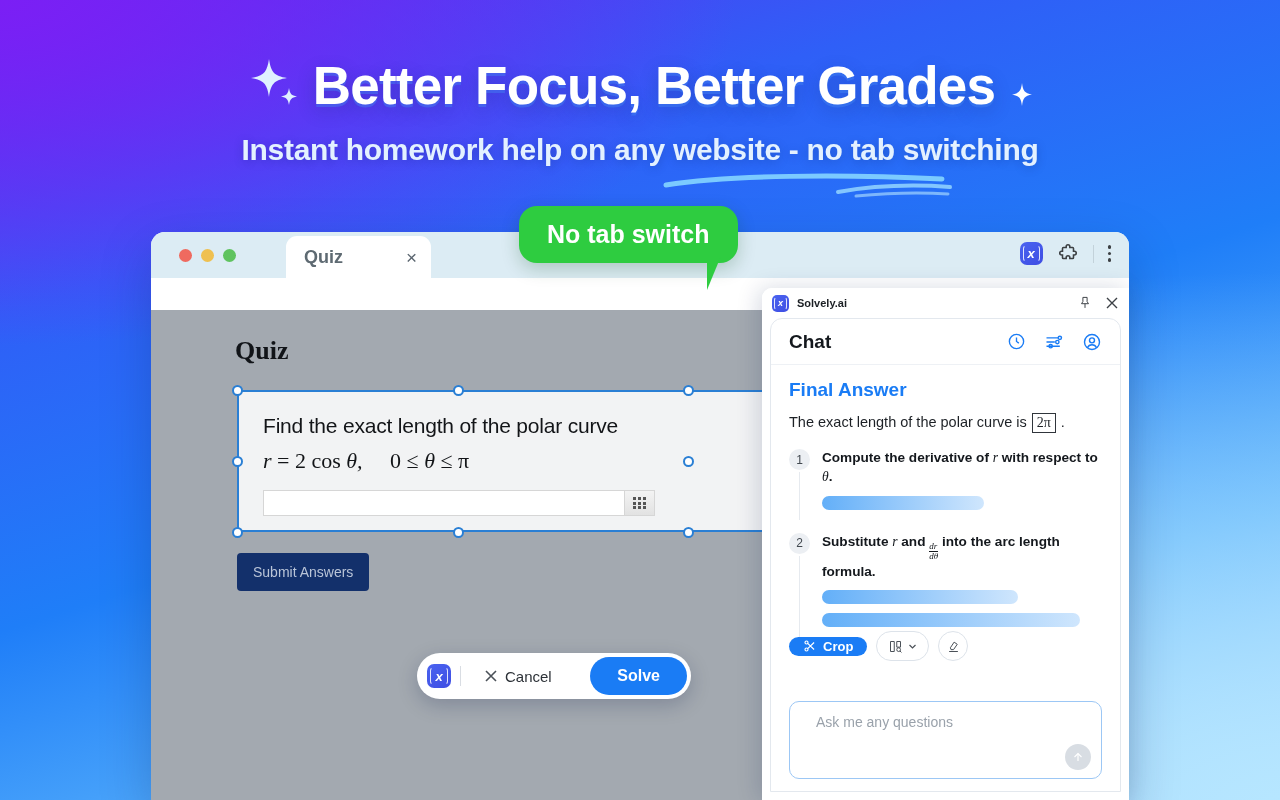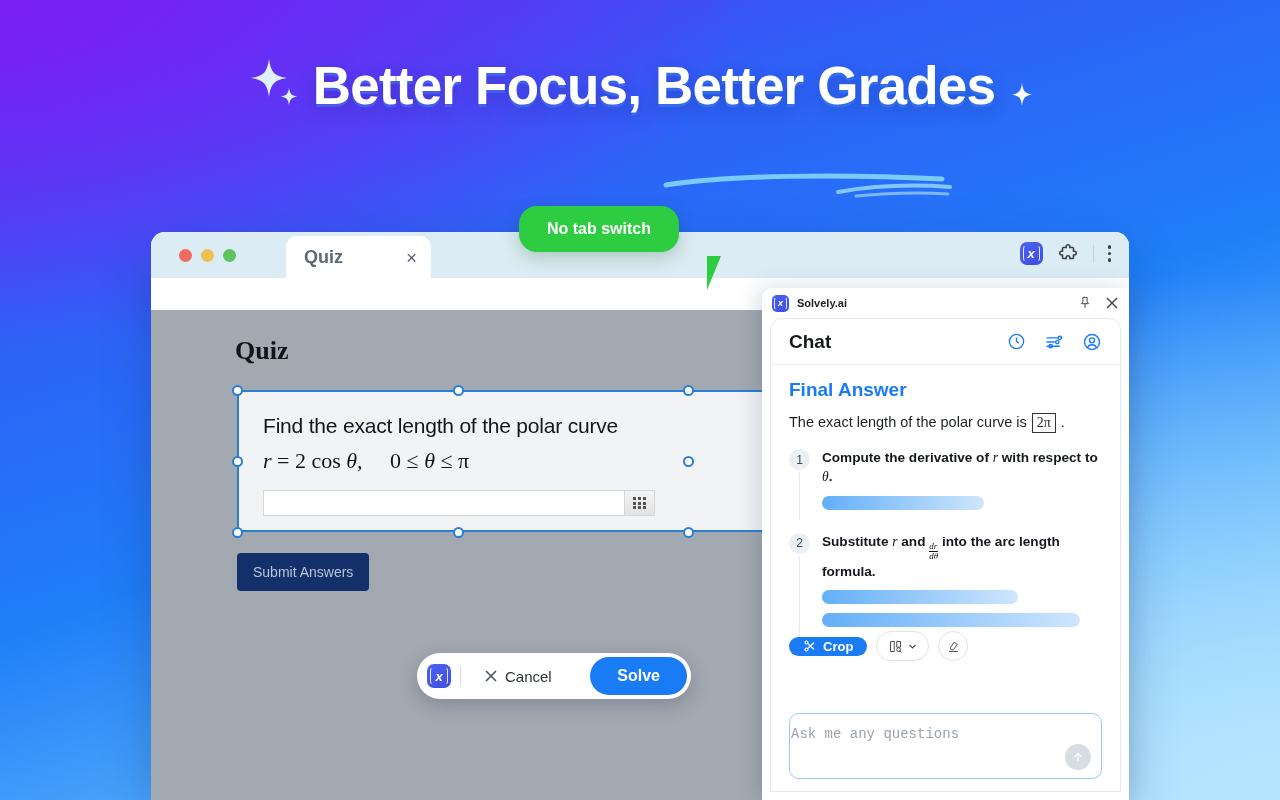--- a/index.html
+++ b/index.html
@@ -160,21 +160,21 @@
   .sb-solve {
     margin-left: auto; background: #1a7cf5; color: #ffffff;
     font-size: 16px; font-weight: 700;
     border: none; border-radius: 20px; padding: 10px 27px;
   }
 
   
   .bubble {
     position: absolute; left: 519px; top: 206px;
     background: #2ecc40; color: #ffffff;
-    font-size: 16px; font-weight: 700;
+    font-size: 25px; font-weight: 700;
     padding: 14px 28px; border-radius: 18px;
     box-shadow: 0 6px 18px rgba(10,70,20,0.22);
   }
   .bubble-tail {
     position: absolute; left: 707px; top: 256px;
     width: 0; height: 0;
     border-left: 14px solid #2ecc40;
     border-bottom: 34px solid transparent;
   }
 
@@ -259,23 +259,23 @@
   }
   .tool-pill {
     border: 1px solid #dde3ea; border-radius: 16px; background: #fff;
     height: 30px; padding: 0 11px; display: flex; align-items: center; gap: 5px;
   }
   .tool-round {
     border: 1px solid #dde3ea; border-radius: 50%; background: #fff;
     width: 30px; height: 30px; display: flex; align-items: center; justify-content: center;
   }
   .ask-box {
-    position: absolute; left: 18px; right: 18px; bottom: 12px; height: 66px;
+    position: absolute; left: 18px; right: 18px; bottom: 12px; height: 78px;
     border: 1px solid #9cc7f5; border-radius: 10px; background: #fff;
-    padding: 11px 1px; position: absolute; font-family: Liberation Mono, monospace;
+    padding: 11px 26px; position: absolute;
   }
   .ask-ph { font-size: 14px; color: #9aa2ab; }
   .send-btn {
     position: absolute; right: 10px; bottom: 8px;
     width: 26px; height: 26px; border-radius: 50%;
     background: #d8dde3; display: flex; align-items: center; justify-content: center;
   }
 </style>
 </head>
 <body>
@@ -283,20 +283,23 @@
 <div class="hero">
   <div class="hero-title-row">
     <svg class="spark spark-left" width="56" height="56" viewBox="0 0 56 56">
       <path d="M24 4 C26 17 29 21 42 23 C29 25 26 29 24 42 C22 29 19 25 6 23 C19 21 22 17 24 4 Z" fill="#dff1ff"></path>
       <path d="M44 33 C45 39 46.5 40.5 52 41.5 C46.5 42.5 45 44 44 50 C43 44 41.5 42.5 36 41.5 C41.5 40.5 43 39 44 33 Z" fill="#dff1ff"></path>
     </svg>
     <div class="hero-title">Better Focus, Better Grades</div>
     <svg class="spark spark-right" width="26" height="26" viewBox="0 0 26 26">
       <path d="M13 1 C14 9 15.5 11 23 12.5 C15.5 14 14 16 13 24 C12 16 10.5 14 3 12.5 C10.5 11 12 9 13 1 Z" fill="#ffffff"></path>
     </svg>
+  </div>
+  <div class="hero-sub-wrap">
+    <div class="hero-sub">Instant homework help on any website - no tab switching</div>
   </div>
   <svg class="underline-svg" width="300" height="34" viewBox="0 0 300 34">
     <path d="M6 17 C70 7 180 6 282 11" stroke="#7fd0ff" stroke-width="5" fill="none" stroke-linecap="round" opacity="0.95"></path>
     <path d="M178 24 C212 18 250 16 290 19" stroke="#9bdcff" stroke-width="4" fill="none" stroke-linecap="round" opacity="0.8"></path>
     <path d="M196 28 C228 25 258 24 288 26" stroke="#b7e6ff" stroke-width="3" fill="none" stroke-linecap="round" opacity="0.6"></path>
   </svg>
 </div>
 
 <div class="browser">
   <div class="tabstrip">

